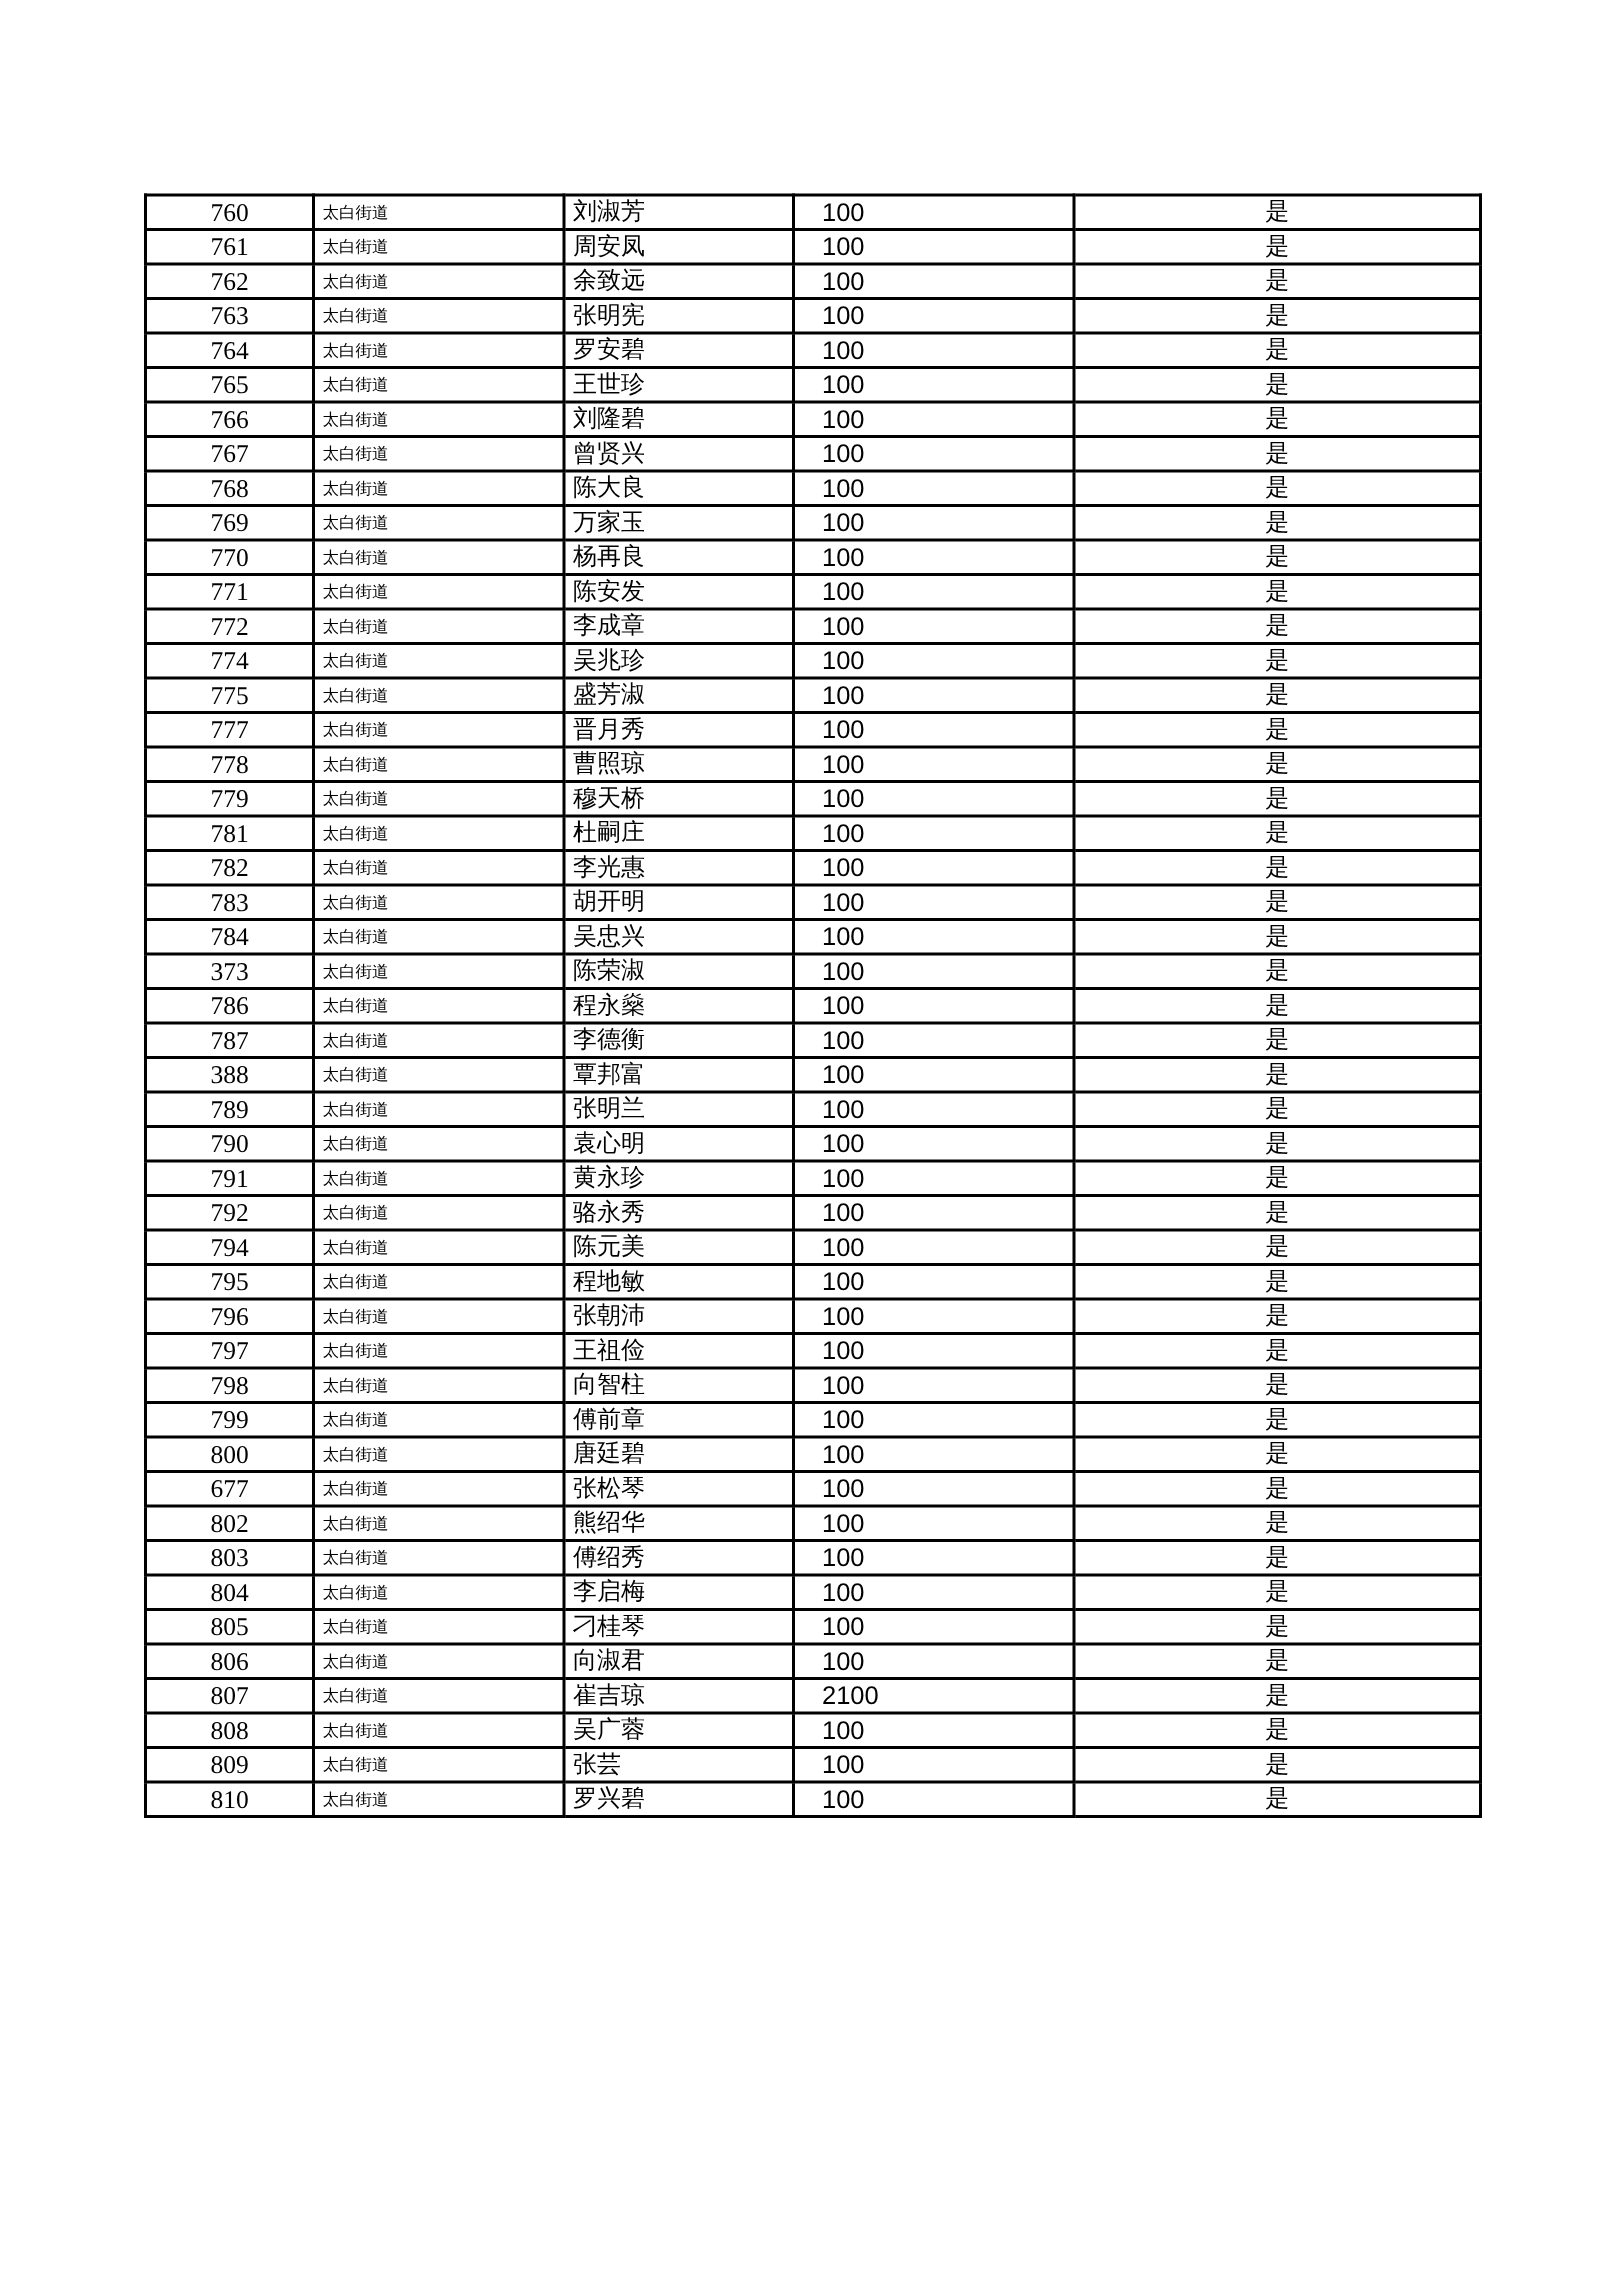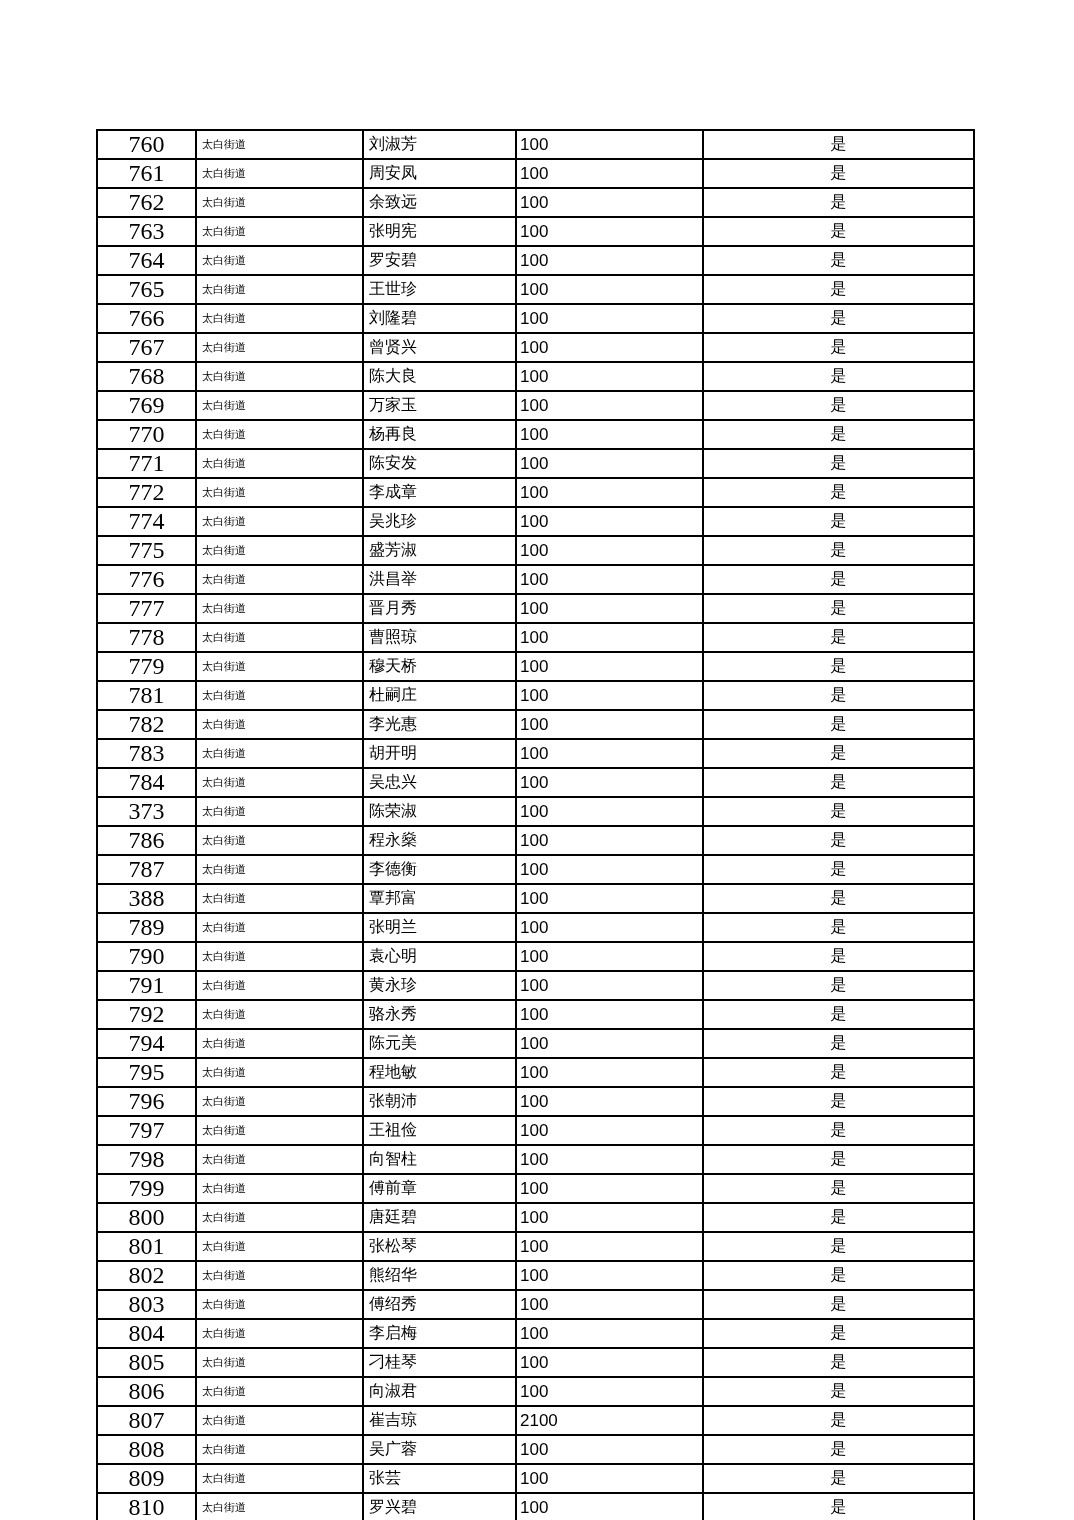--- a/index.html
+++ b/index.html
@@ -28,43 +28,43 @@
   }
   table.roster td {
     border: 2px solid #000000;
     height: 22.5px;
     vertical-align: middle;
     overflow: hidden;
     white-space: nowrap;
     color: #000000;
   }
   td.c-id {
-    width: 99px;
+    width: 112px;
     text-align: center;
     font-family: "Liberation Serif", serif;
-    font-size: 24px;
+    font-size: 17px;
   }
   td.c-street {
     width: 167px;
     text-align: left;
     padding-left: 5px;
     font-family: "DejaVu Serif", "Liberation Serif", serif;
     font-size: 11px;
   }
   td.c-name {
     width: 153px;
     text-align: left;
     padding-left: 5px;
     font-family: "DejaVu Serif", "Liberation Serif", serif;
     font-size: 16px;
   }
   td.c-amount {
     width: 187px;
     text-align: left;
-    padding-left: 3px;
+    padding-left: 18px;
     font-family: "Liberation Sans", sans-serif;
     font-size: 17px;
   }
   td.c-confirm {
     width: 271px;
     text-align: center;
     font-family: "DejaVu Serif", "Liberation Serif", serif;
     font-size: 16px;
   }
 </style>
@@ -189,27 +189,20 @@
   </tr>
 
   <tr>
     <td class="c-id">775</td>
     <td class="c-street">太白街道</td>
     <td class="c-name">盛芳淑</td>
     <td class="c-amount">100</td>
     <td class="c-confirm">是</td>
   </tr>
 
-  <tr>
-    <td class="c-id">776</td>
-    <td class="c-street">太白街道</td>
-    <td class="c-name">洪昌举</td>
-    <td class="c-amount">100</td>
-    <td class="c-confirm">是</td>
-  </tr>
 
   <tr>
     <td class="c-id">777</td>
     <td class="c-street">太白街道</td>
     <td class="c-name">晋月秀</td>
     <td class="c-amount">100</td>
     <td class="c-confirm">是</td>
   </tr>
 
   <tr>
@@ -376,21 +369,21 @@
 
   <tr>
     <td class="c-id">800</td>
     <td class="c-street">太白街道</td>
     <td class="c-name">唐廷碧</td>
     <td class="c-amount">100</td>
     <td class="c-confirm">是</td>
   </tr>
 
   <tr>
-    <td class="c-id">801</td>
+    <td class="c-id">677</td>
     <td class="c-street">太白街道</td>
     <td class="c-name">张松琴</td>
     <td class="c-amount">100</td>
     <td class="c-confirm">是</td>
   </tr>
 
   <tr>
     <td class="c-id">802</td>
     <td class="c-street">太白街道</td>
     <td class="c-name">熊绍华</td>

